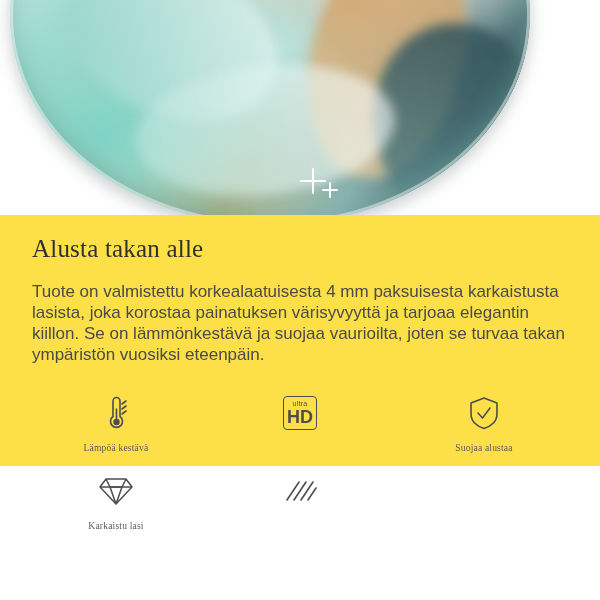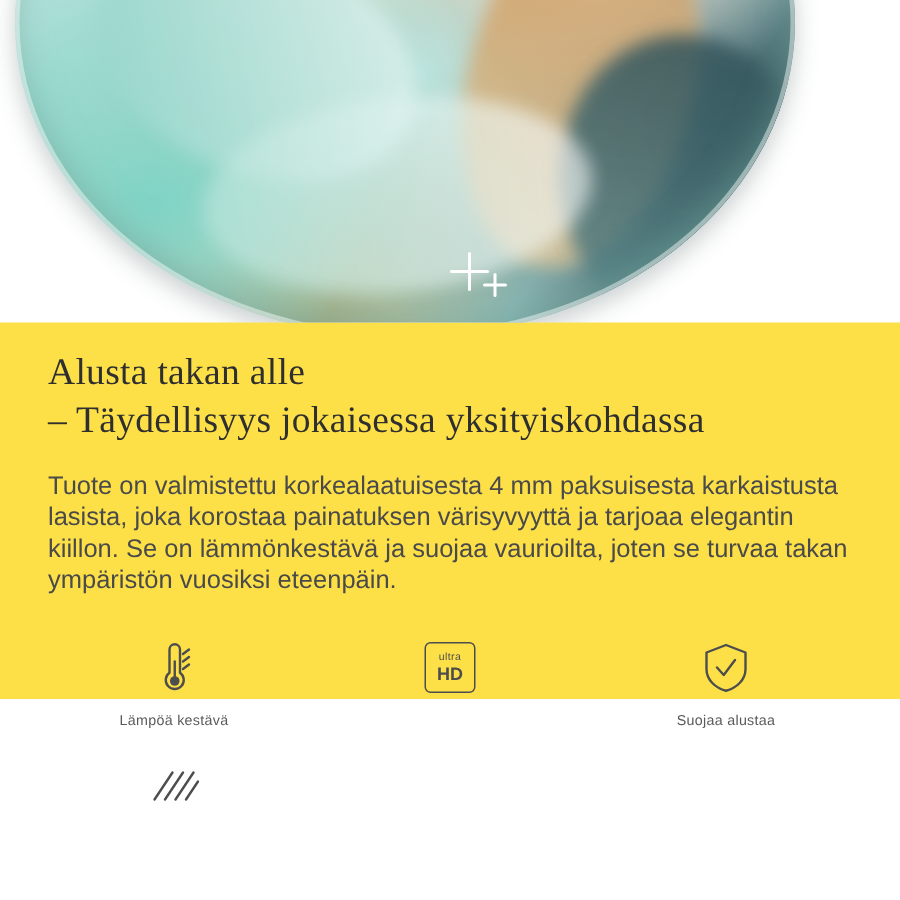--- a/index.html
+++ b/index.html
@@ -123,39 +123,40 @@
     display: flex;
     align-items: center;
     justify-content: center;
     color: #4d4d4d;
   }
   .feature-label {
     margin-top: 8px;
     font-size: 9.5px;
     color: #5a5a5a;
     letter-spacing: 0.2px;
+    font-family: Liberation Serif, serif;
   }
   .ultrahd-box {
     width: 32px;
     height: 32px;
     border: 1.6px solid #4d4d4d;
     border-radius: 4px;
     display: flex;
     flex-direction: column;
     align-items: center;
     justify-content: center;
     line-height: 1;
   }
   .ultrahd-box .u-top {
     font-size: 7px;
     letter-spacing: 0.3px;
     color: #4d4d4d;
   }
   .ultrahd-box .u-bot {
-    font-size: 12px;
+    font-size: 18px;
     font-weight: bold;
     color: #4d4d4d;
     margin-top: 1px;
   }
 </style>
 </head>
 <body>
 
 <div class="page">
 
@@ -168,21 +169,20 @@
       <div class="swirl s5"></div>
       <div class="disc-edge"></div>
     </div>
     <div class="sparkle sp1"></div>
     <div class="sparkle sp2"></div>
   </div>
 
   <div class="content">
     <h1 class="headline">
       <span class="headline-line">Alusta takan alle</span>
-      <span class="headline-line">– Täydellisyys jokaisessa yksityiskohdassa</span>
     </h1>
     <p class="body-copy">Tuote on valmistettu korkealaatuisesta 4 mm paksuisesta karkaistusta lasista, joka korostaa painatuksen värisyvyyttä ja tarjoaa elegantin kiillon. Se on lämmönkestävä ja suojaa vaurioilta, joten se turvaa takan ympäristön vuosiksi eteenpäin.</p>
   </div>
 
   <div class="features">
 
     <div class="feature">
       <div class="feature-icon">
         <svg width="34" height="36" viewBox="0 0 34 36" fill="none" stroke="#4d4d4d" stroke-width="1.6" stroke-linecap="round">
           <path d="M14 6 a3.5 3.5 0 0 1 7 0 v15.5 a6 6 0 1 1 -7 0 Z"></path>
@@ -208,20 +208,32 @@
     <div class="feature">
       <div class="feature-icon">
         <svg width="32" height="36" viewBox="0 0 32 36" fill="none" stroke="#4d4d4d" stroke-width="1.6" stroke-linecap="round" stroke-linejoin="round">
           <path d="M16 3 L29 8 v11 c0 7.5 -6 12.5 -13 14.5 C9 31.5 3 26.5 3 19 V8 Z"></path>
           <polyline points="10,18 14.5,23 22,13"></polyline>
         </svg>
       </div>
       <div class="feature-label">Suojaa alustaa</div>
     </div>
 
+    <div class="feature">
+      <div class="feature-icon">
+        <svg width="36" height="32" viewBox="0 0 36 32" fill="none" stroke="#4d4d4d" stroke-width="1.5" stroke-linejoin="round">
+          <path d="M8 4 H28 L34 12 L18 29 L2 12 Z"></path>
+          <path d="M2 12 H34"></path>
+          <path d="M8 4 L12 12 L18 29"></path>
+          <path d="M28 4 L24 12 L18 29"></path>
+          <path d="M12 12 H24"></path>
+        </svg>
+      </div>
+      <div class="feature-label">Karkaistu lasi</div>
+    </div>
 
     <div class="feature">
       <div class="feature-icon">
         <svg width="34" height="30" viewBox="0 0 34 30" fill="none" stroke="#4d4d4d" stroke-width="1.6" stroke-linecap="round">
           <line x1="4" y1="24" x2="16" y2="6"></line>
           <line x1="11" y1="24" x2="23" y2="6"></line>
           <line x1="18" y1="24" x2="30" y2="6"></line>
           <line x1="25" y1="24" x2="33" y2="12"></line>
         </svg>
       </div>

